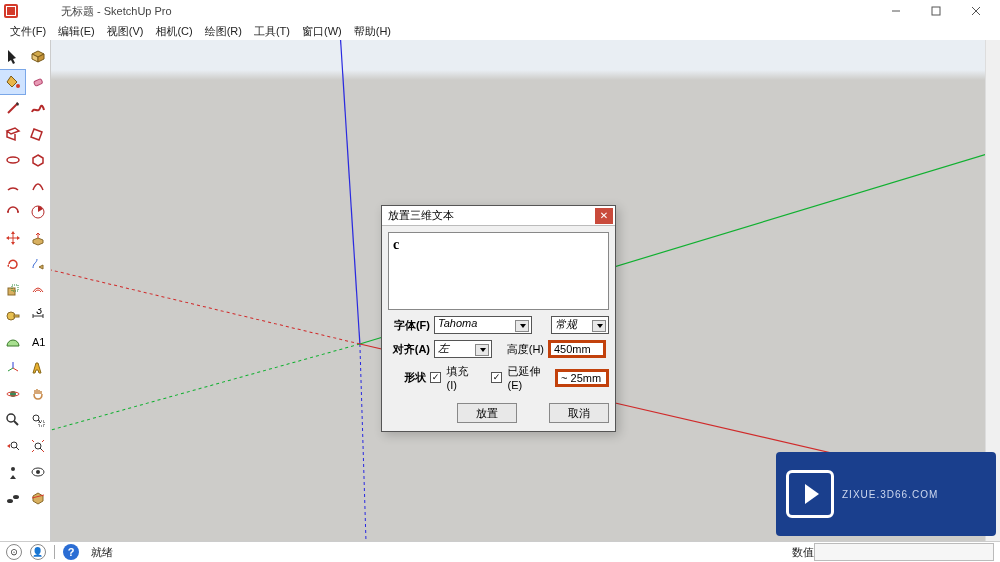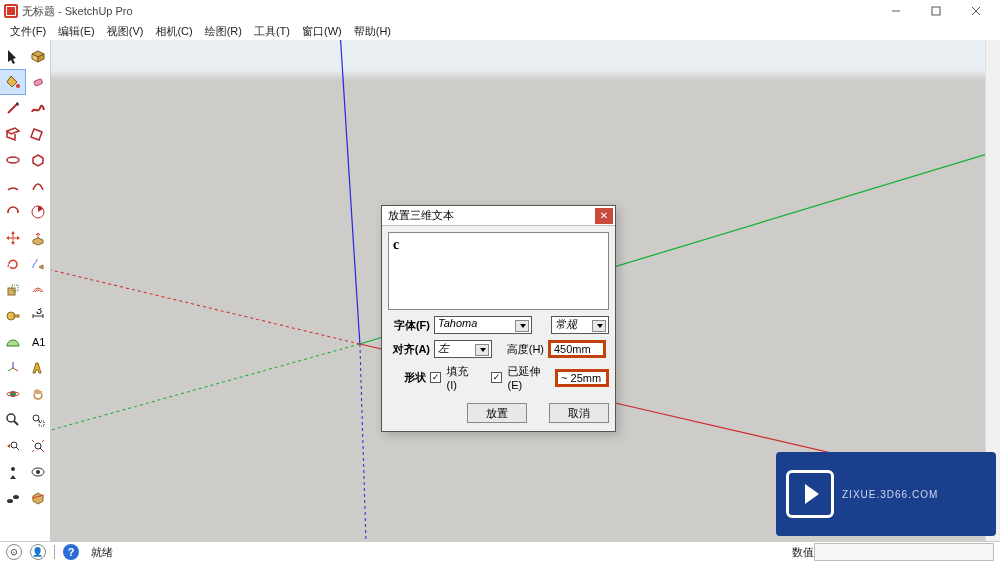--- a/index.html
+++ b/index.html
@@ -1,21 +1,21 @@
 <!DOCTYPE html>
 <html><head>
 <meta charset="utf-8">
 <style>
   * { box-sizing: border-box; margin: 0; padding: 0; font-family: "Microsoft YaHei", Tahoma, sans-serif; font-size: 11px; }
   body { width: 1000px; height: 562px; background: #fff; position: relative; overflow: hidden; }
 
   .titlebar { height: 22px; display: flex; align-items: center; padding: 0 4px; }
   .titlebar .app-icon { width: 14px; height: 14px; background: #d43a2a; margin-right: 4px; border-radius: 2px; position: relative; }
   .titlebar .app-icon::before { content: ""; position: absolute; inset: 2px; border: 1px solid #fff; }
-  .titlebar .title { color: #444; flex: 1; }
+  .titlebar .title { color: #444; flex: 1; margin-left: 39px; }
   .winbtns { display: flex; }
   .winbtn { width: 40px; height: 22px; display: flex; align-items: center; justify-content: center; color: #555; }
   .winbtn svg { width: 10px; height: 10px; stroke: #555; stroke-width: 1; fill: none; }
 
   .menubar { height: 18px; display: flex; align-items: center; padding-left: 10px; gap: 12px; color: #222; text-align: center; }
   .menubar span { cursor: default; }
 
   .main { position: absolute; top: 40px; bottom: 21px; left: 0; right: 0; display: flex; }
   .main::before { content: ""; position: absolute; left: 51px; right: 0; top: 0; height: 1px; background: #aaa; }
 
@@ -51,21 +51,21 @@
   .textarea { width: 100%; height: 78px; background: #fff; border: 1px solid #888; padding: 4px; font-size: 14px; font-weight: bold; font-family: Tahoma; resize: none; }
   .form-row { display: flex; align-items: center; margin-top: 6px; gap: 4px; }
   .form-row .lbl { width: 42px; text-align: right; font-weight: bold; }
   .form-row .lbl2 { width: 44px; text-align: right; margin-left: 4px; }
   .sel { height: 18px; border: 1px solid #555; background: #fff; display: flex; align-items: flex-start; padding: 0 3px; position: relative; font-style: italic; }
   .sel::after { content: ""; position: absolute; right: 2px; top: 3px; width: 12px; height: 10px; background: #e8e8e8; border: 1px solid #888; }
   .sel .arrow { position: absolute; right: 5px; top: 7px; border-left: 3px solid transparent; border-right: 3px solid transparent; border-top: 4px solid #000; z-index: 2; }
   .inp { height: 18px; border: 3px solid #c2410c; background: #fff; padding: 0 3px; display:flex; align-items:center; }
   .cb { width: 11px; height: 11px; border: 1px solid #555; background: #fff; display: inline-flex; align-items: center; justify-content: center; margin-right: 2px; }
   .cb.checked::before { content: "✓"; font-size: 9px; line-height: 1; }
-  .dlg-buttons { display: flex; justify-content: flex-end; gap: 22px; padding: 6px 6px 8px; }
+  .dlg-buttons { display: flex; justify-content: flex-end; gap: 32px; padding: 6px 6px 8px; }
   .dlg-buttons .btn { width: 60px; height: 20px; background: #e8e8e8; border: 1px solid #888; display:flex; align-items:center; justify-content:center; }
 </style>
 </head>
 <body>
 
 <div class="titlebar">
   <div class="app-icon"></div>
   <div class="title">无标题 - SketchUp Pro</div>
   <div class="winbtns">
     <div class="winbtn">

